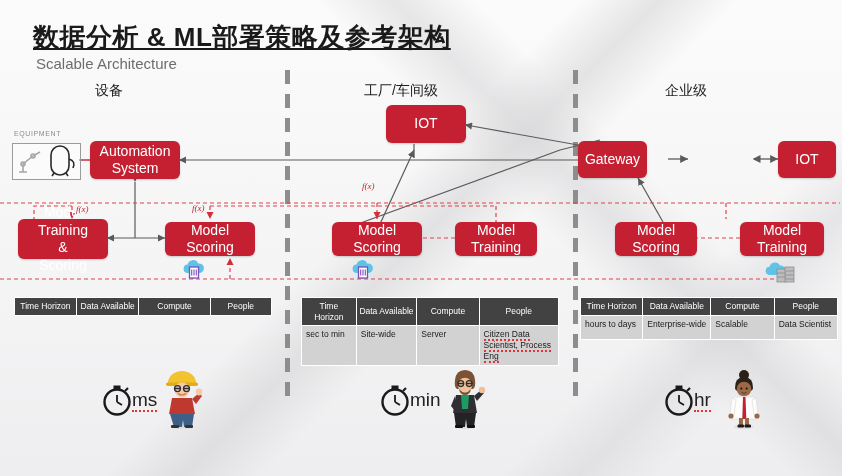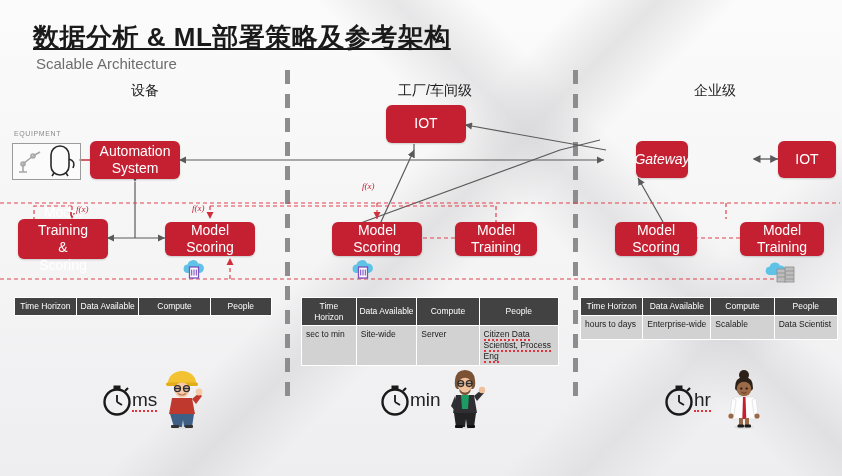--- a/index.html
+++ b/index.html
@@ -24,21 +24,21 @@
     white-space:nowrap;
     text-decoration:underline;
   }
   #subtitle{
     position:absolute;left:36px;top:55px;
     font-size:15px;color:#6d6d6d;white-space:nowrap;
   }
   
   .zone-head{
     position:absolute;top:82px;font-size:14px;color:#1d1d1d;
-    text-align:center;white-space:nowrap;
+    white-space:nowrap;
   }
   
   .divider{
     position:absolute;top:70px;width:5px;height:330px;
     background:repeating-linear-gradient(to bottom,#8d8d8d 0 14px,rgba(0,0,0,0) 14px 24px);
   }
   
   .rbox{
     position:absolute;background:#c42032;border-radius:6px;
     color:#fff;font-size:14px;text-align:center;
@@ -100,21 +100,21 @@
 </style>
 </head>
 <body>
 
 <div id="slide">
 
   <div id="title">数据分析 &amp; ML部署策略及参考架构</div>
   <div id="subtitle">Scalable Architecture</div>
 
   <div class="zone-head" style="left:95px;width:100px;">设备</div>
-  <div class="zone-head" style="left:380px;width:110px;">工厂/车间级</div>
+  <div class="zone-head" style="left:364px;width:110px;">工厂/车间级</div>
   <div class="zone-head" style="left:665px;width:100px;">企业级</div>
 
   <div class="divider" style="left:285px;"></div>
   <div class="divider" style="left:573px;"></div>
 
   <svg class="overlay">
     <defs>
       <marker id="ga" markerWidth="7" markerHeight="7" refX="6" refY="3" orient="auto">
         <path d="M0,0 L6,3 L0,6 z" fill="#5a5a5a"></path>
       </marker>
@@ -192,21 +192,21 @@
 
   <div class="fx" style="left:76px;top:204px;">f(x)</div>
   <div class="fx" style="left:192px;top:203px;">f(x)</div>
 
   <div class="rbox" style="left:386px;top:105px;width:80px;height:38px;">IOT</div>
   <div class="rbox" style="left:332px;top:222px;width:90px;height:34px;">Model Scoring</div>
   <div class="rbox" style="left:455px;top:222px;width:82px;height:34px;">Model Training</div>
 
   <div class="fx" style="left:362px;top:181px;">f(x)</div>
 
-  <div class="rbox" style="left:636px;top:141px;width:52px;height:37px;font-style:italic;">Gateway</div>
+  <div class="rbox" style="left:578px;top:141px;width:69px;height:37px;">Gateway</div>
 
 
   <div class="rbox" style="left:778px;top:141px;width:58px;height:37px;">IOT</div>
   <div class="rbox" style="left:615px;top:222px;width:82px;height:34px;">Model Scoring</div>
   <div class="rbox" style="left:740px;top:222px;width:84px;height:34px;">Model Training</div>
 
   <svg style="position:absolute;left:182px;top:258px;" width="24" height="22" viewBox="0 0 24 22">
     <path d="M5,15 a4.3,4.3 0 0 1 .6,-8.5 a5.6,5.6 0 0 1 10.6,-1 a4.6,4.6 0 0 1 1.8,9.5 z" fill="#5fc3e8"></path>
     <rect x="7.5" y="9" width="9" height="11" fill="#fff" stroke="#7b4fbf" stroke-width="1.3"></rect>
     <path d="M9.7,11.5 v6 M12,11.5 v6 M14.3,11.5 v6" stroke="#7b4fbf" stroke-width="1.1"></path>

